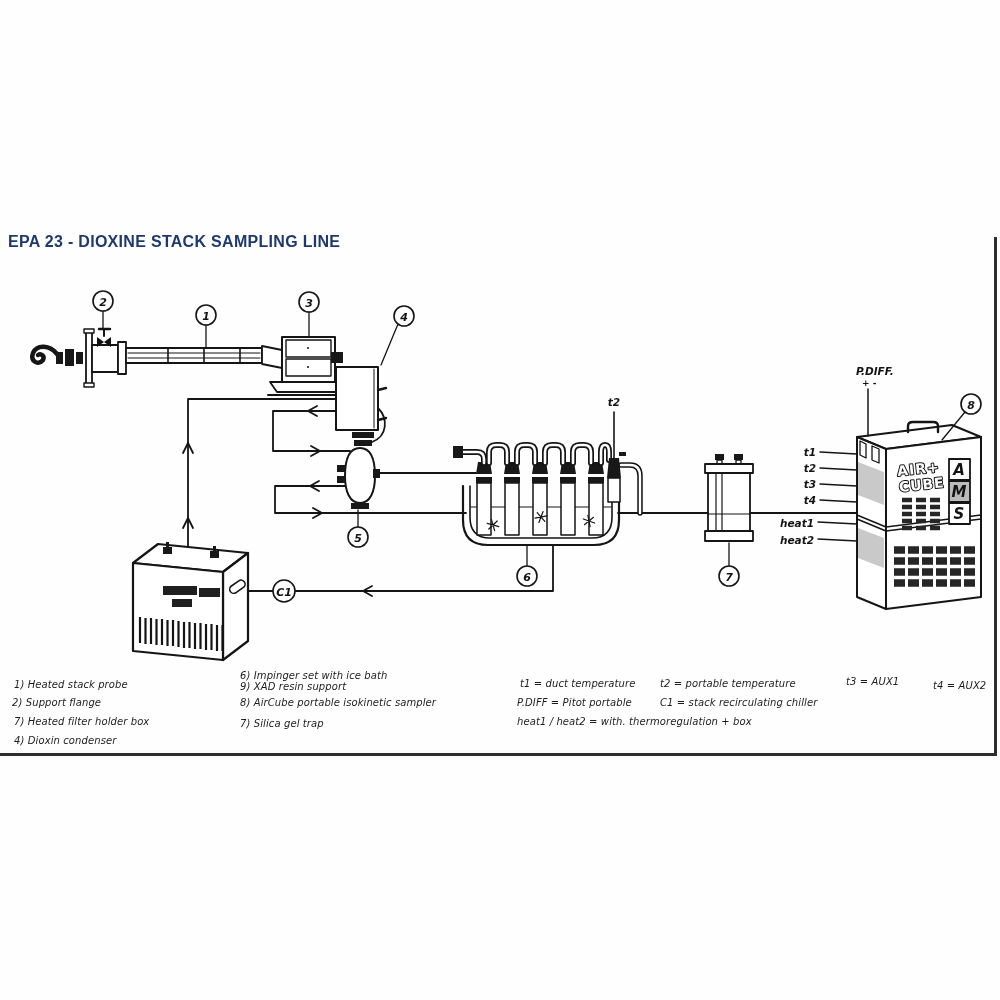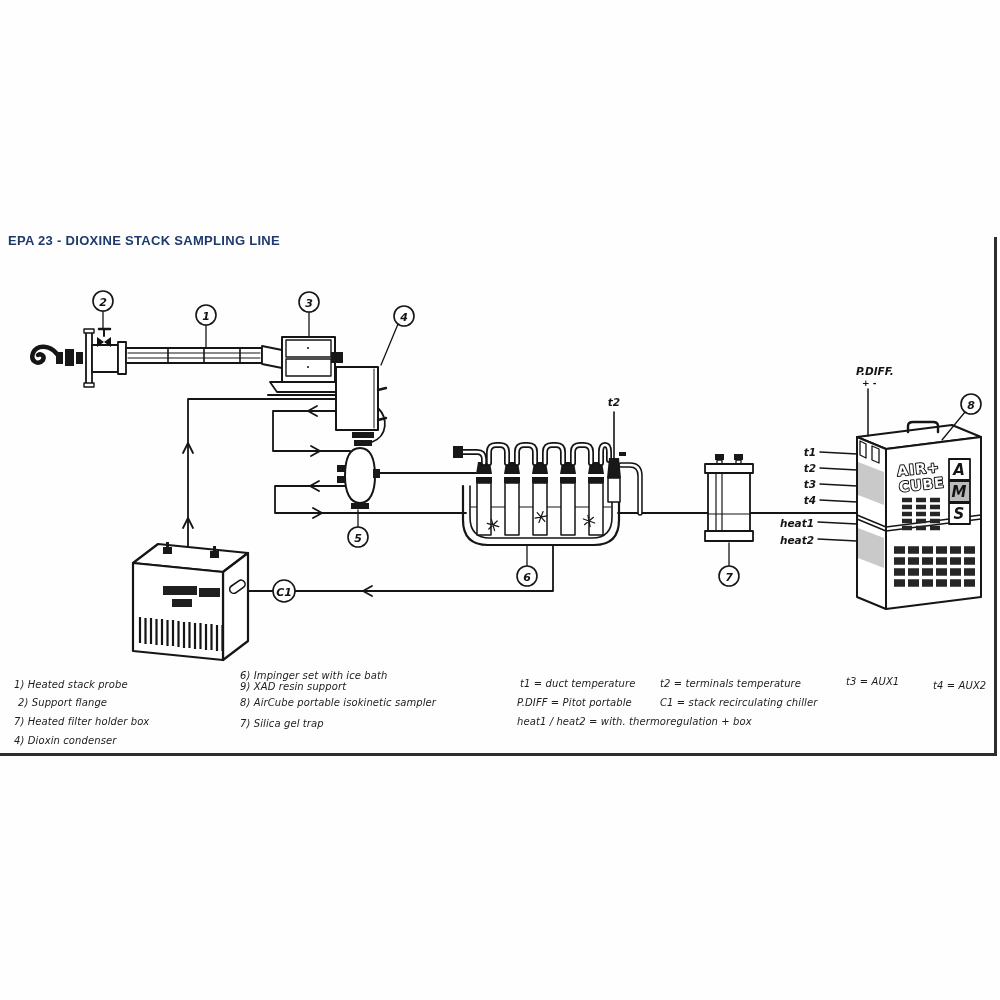--- a/index.html
+++ b/index.html
@@ -1,20 +1,20 @@
 <!DOCTYPE html>
 <html><head>
 <meta charset="utf-8">
 <style>
   html,body{margin:0;padding:0;background:#ffffff;}
   .canvas{position:relative;width:1000px;height:1000px;background:#fefefe;overflow:hidden;
           font-family:"Liberation Sans", sans-serif;}
   .frame-right{position:absolute;left:994px;top:237px;width:3px;height:519px;background:#2d2d2d;}
   .frame-bottom{position:absolute;left:0px;top:753px;width:997px;height:3px;background:#2d2d2d;}
-  .title{position:absolute;left:8px;top:233px;font-size:13px;font-weight:800;
+  .title{position:absolute;left:8px;top:233px;font-size:16px;font-weight:800;
          color:#1e3a6d;letter-spacing:.3px;font-family:"Liberation Sans",sans-serif;}
   .lg{position:absolute;font-family:"DejaVu Sans",sans-serif;font-style:italic;
       font-size:10px;color:#1c1c1c;letter-spacing:.1px;white-space:nowrap;}
   svg{position:absolute;left:0;top:0;}
   svg text{font-family:"DejaVu Sans",sans-serif;}
   .callout-num{font-size:11px;font-style:italic;font-weight:bold;fill:#141414;}
   .smalllab{font-size:10.5px;font-style:italic;font-weight:bold;fill:#141414;}
 </style>
 </head>
 <body>
@@ -307,34 +307,34 @@
         <text class="smalllab" x="816" y="504" text-anchor="end">t4</text>
         <text class="smalllab" x="814" y="527" text-anchor="end">heat1</text>
         <text class="smalllab" x="814" y="544" text-anchor="end">heat2</text>
       </g>
 
     </g>
   </svg>
 
   <div>
     <div class="lg" style="left:14px;top:679px">1) Heated stack probe</div>
-    <div class="lg" style="left:18px;top:697px">2) Support flange</div>
+    <div class="lg" style="left:12px;top:697px">2) Support flange</div>
     <div class="lg" style="left:14px;top:716px">7) Heated filter holder box</div>
     <div class="lg" style="left:14px;top:735px">4) Dioxin condenser</div>
 
     <div class="lg" style="left:240px;top:681px">9) XAD resin support</div>
     <div class="lg" style="left:240px;top:670px">6) Impinger set with ice bath</div>
     <div class="lg" style="left:240px;top:718px">7) Silica gel trap</div>
     <div class="lg" style="left:240px;top:697px">8) AirCube portable isokinetic sampler</div>
 
     <div class="lg" style="left:520px;top:678px">t1 = duct temperature</div>
     <div class="lg" style="left:517px;top:697px">P.DIFF = Pitot portable</div>
     <div class="lg" style="left:517px;top:716px">heat1 / heat2 = with. thermoregulation + box</div>
 
-    <div class="lg" style="left:660px;top:678px">t2 = terminals temperature</div>
+    <div class="lg" style="left:660px;top:678px">t2 = portable temperature</div>
     <div class="lg" style="left:660px;top:697px">C1 = stack recirculating chiller</div>
 
     <div class="lg" style="left:846px;top:676px">t3 = AUX1</div>
     <div class="lg" style="left:933px;top:680px">t4 = AUX2</div>
   </div>
 
   <div class="frame-right"></div>
   <div class="frame-bottom"></div>
 </div>
 

